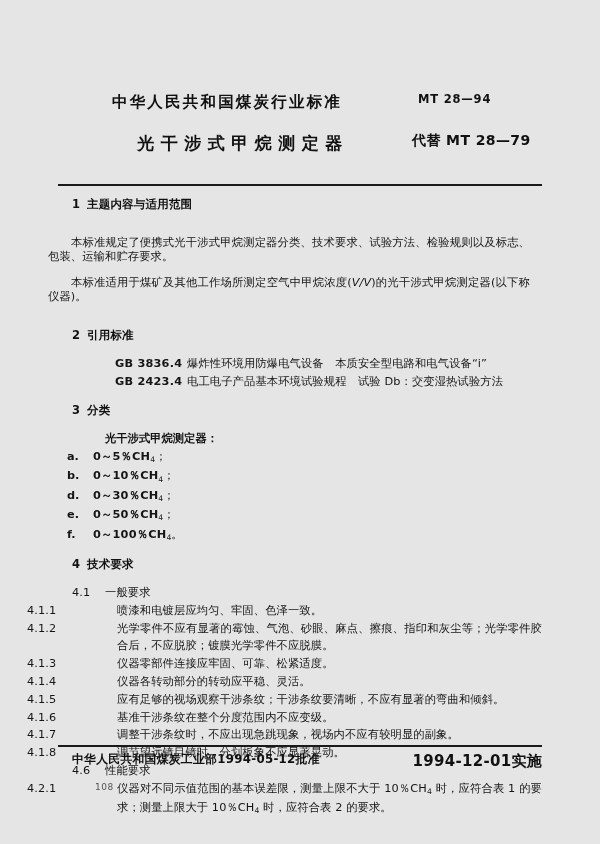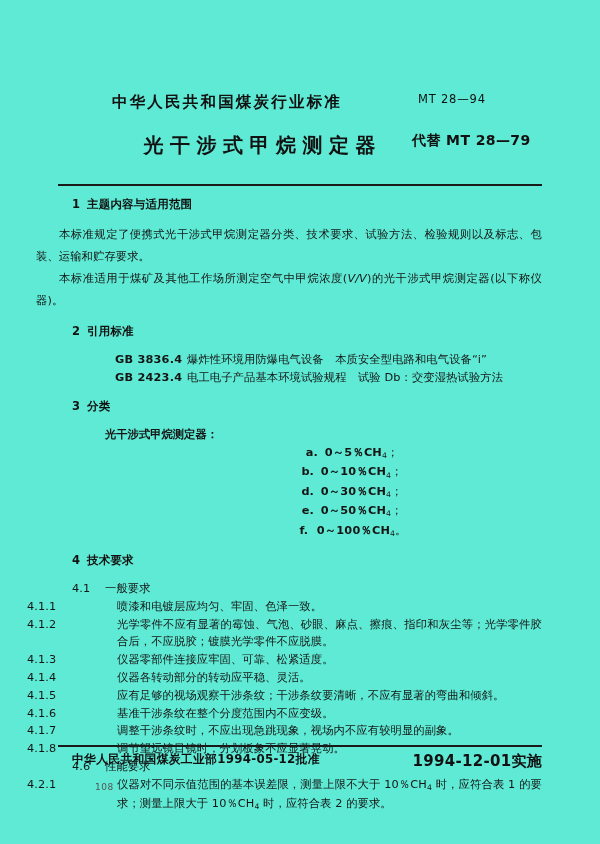--- a/index.html
+++ b/index.html
@@ -13,21 +13,21 @@
     position: relative;
     font-family: "DejaVu Sans", "Liberation Sans", sans-serif;
     color: #1a1a1a;
     overflow: hidden;
   }
   .page {
     position: absolute;
     left: 0; top: 0;
     width: 600px;
     height: 844px;
-    background: #5eead4;
+    background: #e5e5e5;
   }
 
   
   .masthead {
     position: absolute;
     left: 0;
     top: 92px;
     width: 600px;
   }
   .mast-row {
@@ -40,34 +40,34 @@
     width: 310px;
     text-align: center;
     font-size: 15.5px;
     font-weight: bold;
     letter-spacing: 2.2px;
     color: #111;
     white-space: nowrap;
   }
   .doc-title {
     position: absolute;
-    left: 72px;
+    left: 88px;
     width: 310px;
-    text-align: right;
-    font-size: 20px;
+    text-align: center;
+    font-size: 17px;
     font-weight: bold;
     letter-spacing: 6.5px;
     color: #111;
     white-space: nowrap;
   }
   .std-no {
     position: absolute;
     left: 418px;
     font-size: 11.5px;
-    font-weight: normal;
+    font-weight: bold;
     letter-spacing: 0.8px;
     color: #111;
     white-space: nowrap;
   }
   .std-replace {
     position: absolute;
     left: 412px;
     font-size: 14px;
     font-weight: bold;
     letter-spacing: 0.4px;
@@ -107,25 +107,25 @@
     font-weight: bold;
     letter-spacing: 0.2px;
     color: #111;
     line-height: 17px;
   }
   .sec-head .num {
     display: inline-block;
     min-width: 15px;
   }
   .para {
-    margin: 0;
+    margin: 12px;
     padding-left: 36px;
     padding-right: 58px;
     font-size: 11.3px;
-    line-height: 22px;
+    line-height: 14px;
     letter-spacing: 0.1px;
     color: #151515;
     text-align: justify;
   }
   .para.indent {
     text-indent: 23px;
   }
   .sub-head {
     margin: 0;
     padding-left: 72px;
@@ -172,26 +172,25 @@
   .class-lead {
     margin: 0;
     padding-left: 105px;
     font-size: 11.3px;
     line-height: 18px;
     font-weight: bold;
     color: #151515;
   }
   .class-item {
     margin: 0;
-    padding-left: 97px;
+    padding-left: 67px;
     font-size: 11.3px;
     line-height: 18.4px;
     color: #151515;
     white-space: nowrap;
-    text-align: center;
   }
   .class-item .mk {
     display: inline-block;
     min-width: 26px;
     font-weight: bold;
   }
   .class-item .val {
     font-weight: bold;
     letter-spacing: 0.2px;
   }

